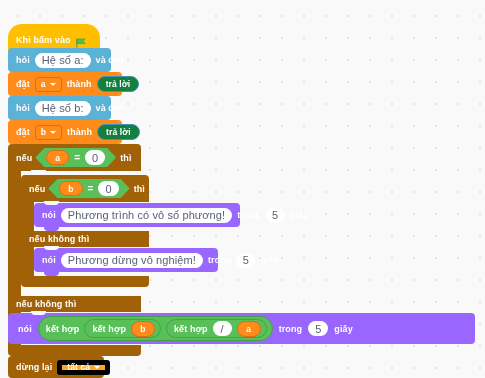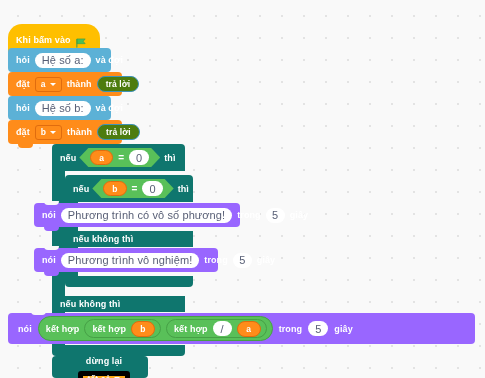--- a/index.html
+++ b/index.html
@@ -22,29 +22,29 @@
 
   
   .stack{border-radius:4px;}
   .notch-bot{position:absolute;left:10px;bottom:-4px;width:15px;height:4px;
     background:inherit;border-radius:0 0 4px 4px;}
 
   
   .c-events{background:#ffbf00;}
   .c-sensing{background:#5cb1d6;text-align:right;}
   .c-variables{background:#ff8c1a;}
-  .c-control{background:#0f766e;margin-left:44px;}
+  .c-control{background:#a16207;}
   .c-looks{background:#9966ff;}
 
   
   .oval{border-radius:999px;display:inline-flex;align-items:center;
         justify-content:center;padding:0 8px;height:16px;box-sizing:border-box;}
   .oval .lbl{font-size:8.5px;}
   .oval-var{background:#ff8c1a;border:1px solid #e06c0e;}
-  .oval-sens{background:#4d7c0f;border:1px solid #3f93b8;}
+  .oval-sens{background:#15803d;border:1px solid #3f93b8;}
 
   
   .inp{background:#fff;border-radius:999px;height:15px;display:inline-flex;
        align-items:center;padding:0 7px;box-sizing:border-box;}
   .inp .lbl{color:#575e75;font-size:11px;font-weight:normal;}
   .inp-num{min-width:19px;justify-content:center;}
   .inp-num .lbl{color:#575e75;}
 
   
   .ddn{background:#ff8c1a;border:1px solid #e06c0e;border-radius:3px;height:15px;
@@ -207,21 +207,21 @@
       </span>
       <span class="lbl">giây</span>
     </div>
     <div class="notch-bot" style="background:#9966ff;"></div>
   </div>
 
   <div class="blk c-looks stack" style="left:34px;top:248px;width:184px;height:24px;">
     <div class="row" style="padding-left:8px;gap:5px;">
       <span class="lbl">nói</span>
       <span class="inp">
-        <span class="lbl">Phương trình vô nghiệm!</span>
+        <span class="lbl">Phương dừng vô nghiệm!</span>
       </span>
       <span class="lbl">trong</span>
       <span class="inp inp-num">
         <span class="lbl">5</span>
       </span>
       <span class="lbl">giây</span>
     </div>
     <div class="notch-bot" style="background:#9966ff;"></div>
   </div>
 
@@ -252,21 +252,21 @@
 
       <span class="lbl">trong</span>
       <span class="inp inp-num">
         <span class="lbl">5</span>
       </span>
       <span class="lbl">giây</span>
     </div>
   </div>
 
   <div class="blk c-control stack" style="left:8px;top:356px;width:96px;height:22px;border-radius:4px;">
-    <div class="row" style="padding-left:8px;gap:5px;flex-direction:column;">
+    <div class="row" style="padding-left:8px;gap:5px;">
       <span class="lbl">dừng lại</span>
       <span class="ddn ddn-ctrl">
         <span class="lbl">tất cả</span>
         <span class="caret"></span>
       </span>
     </div>
   </div>
 
   <div class="mouth-notch" style="left:31px;top:170px;"></div>
   <div class="mouth-notch" style="left:44px;top:201px;"></div>

